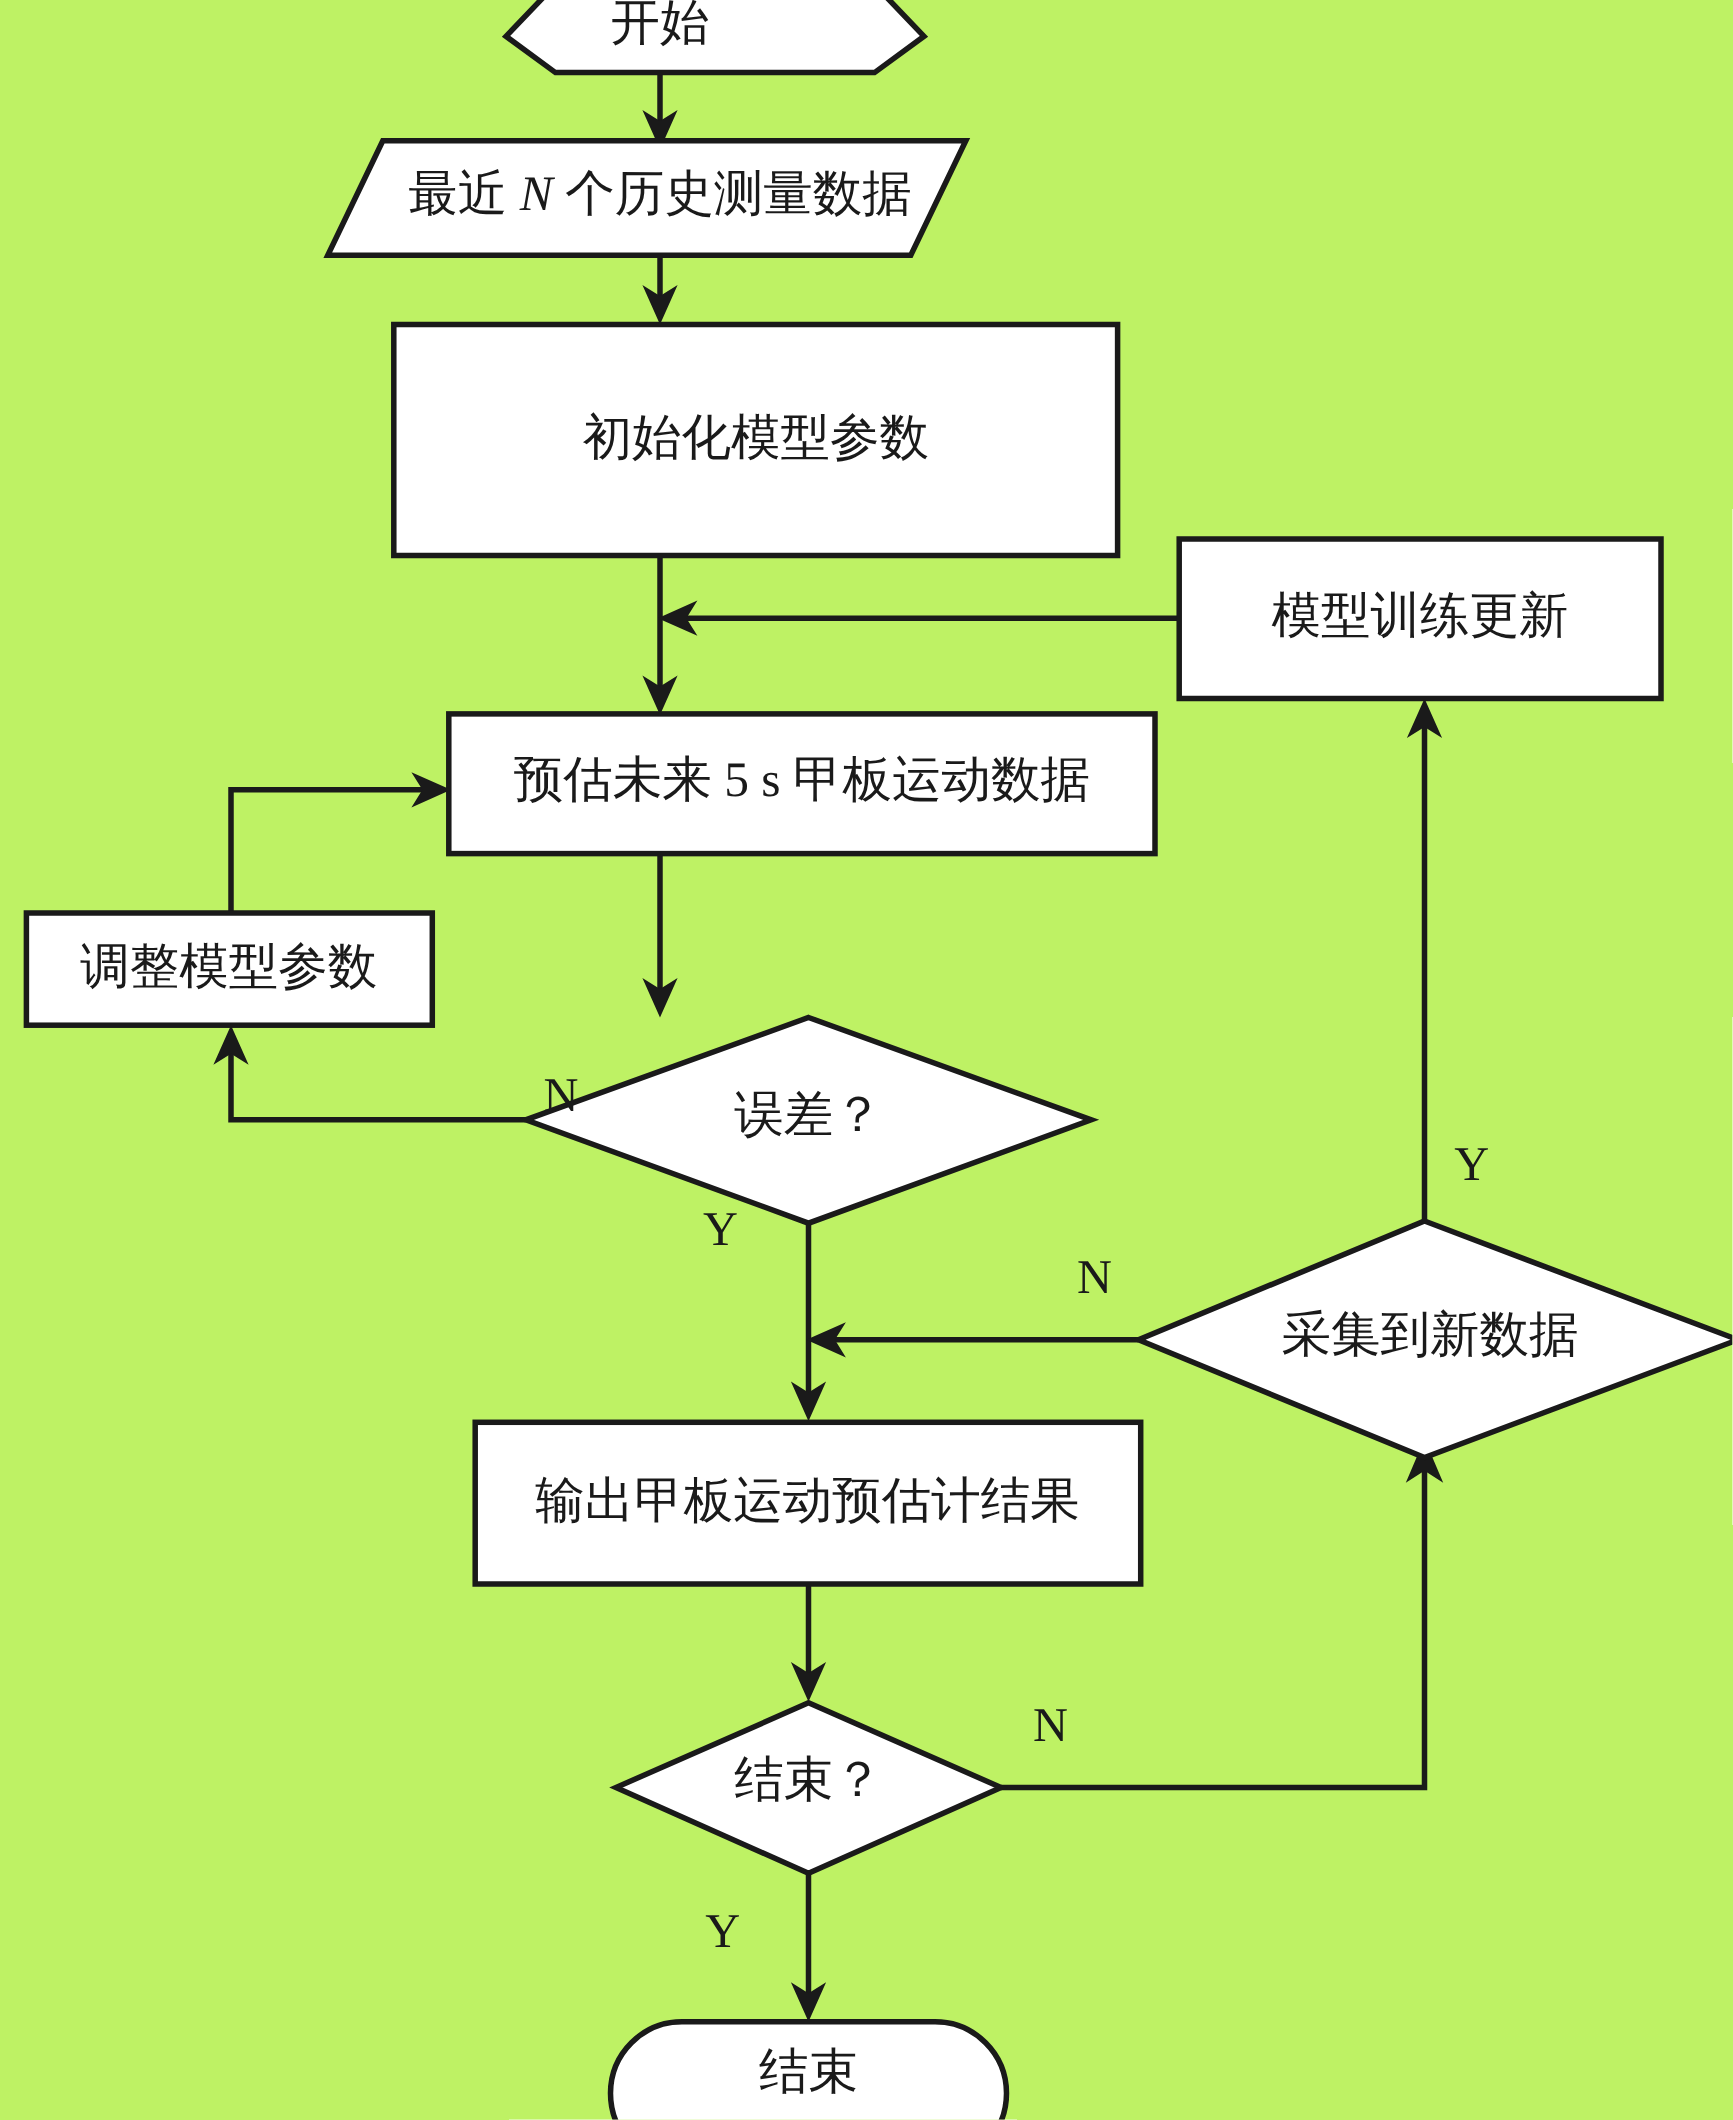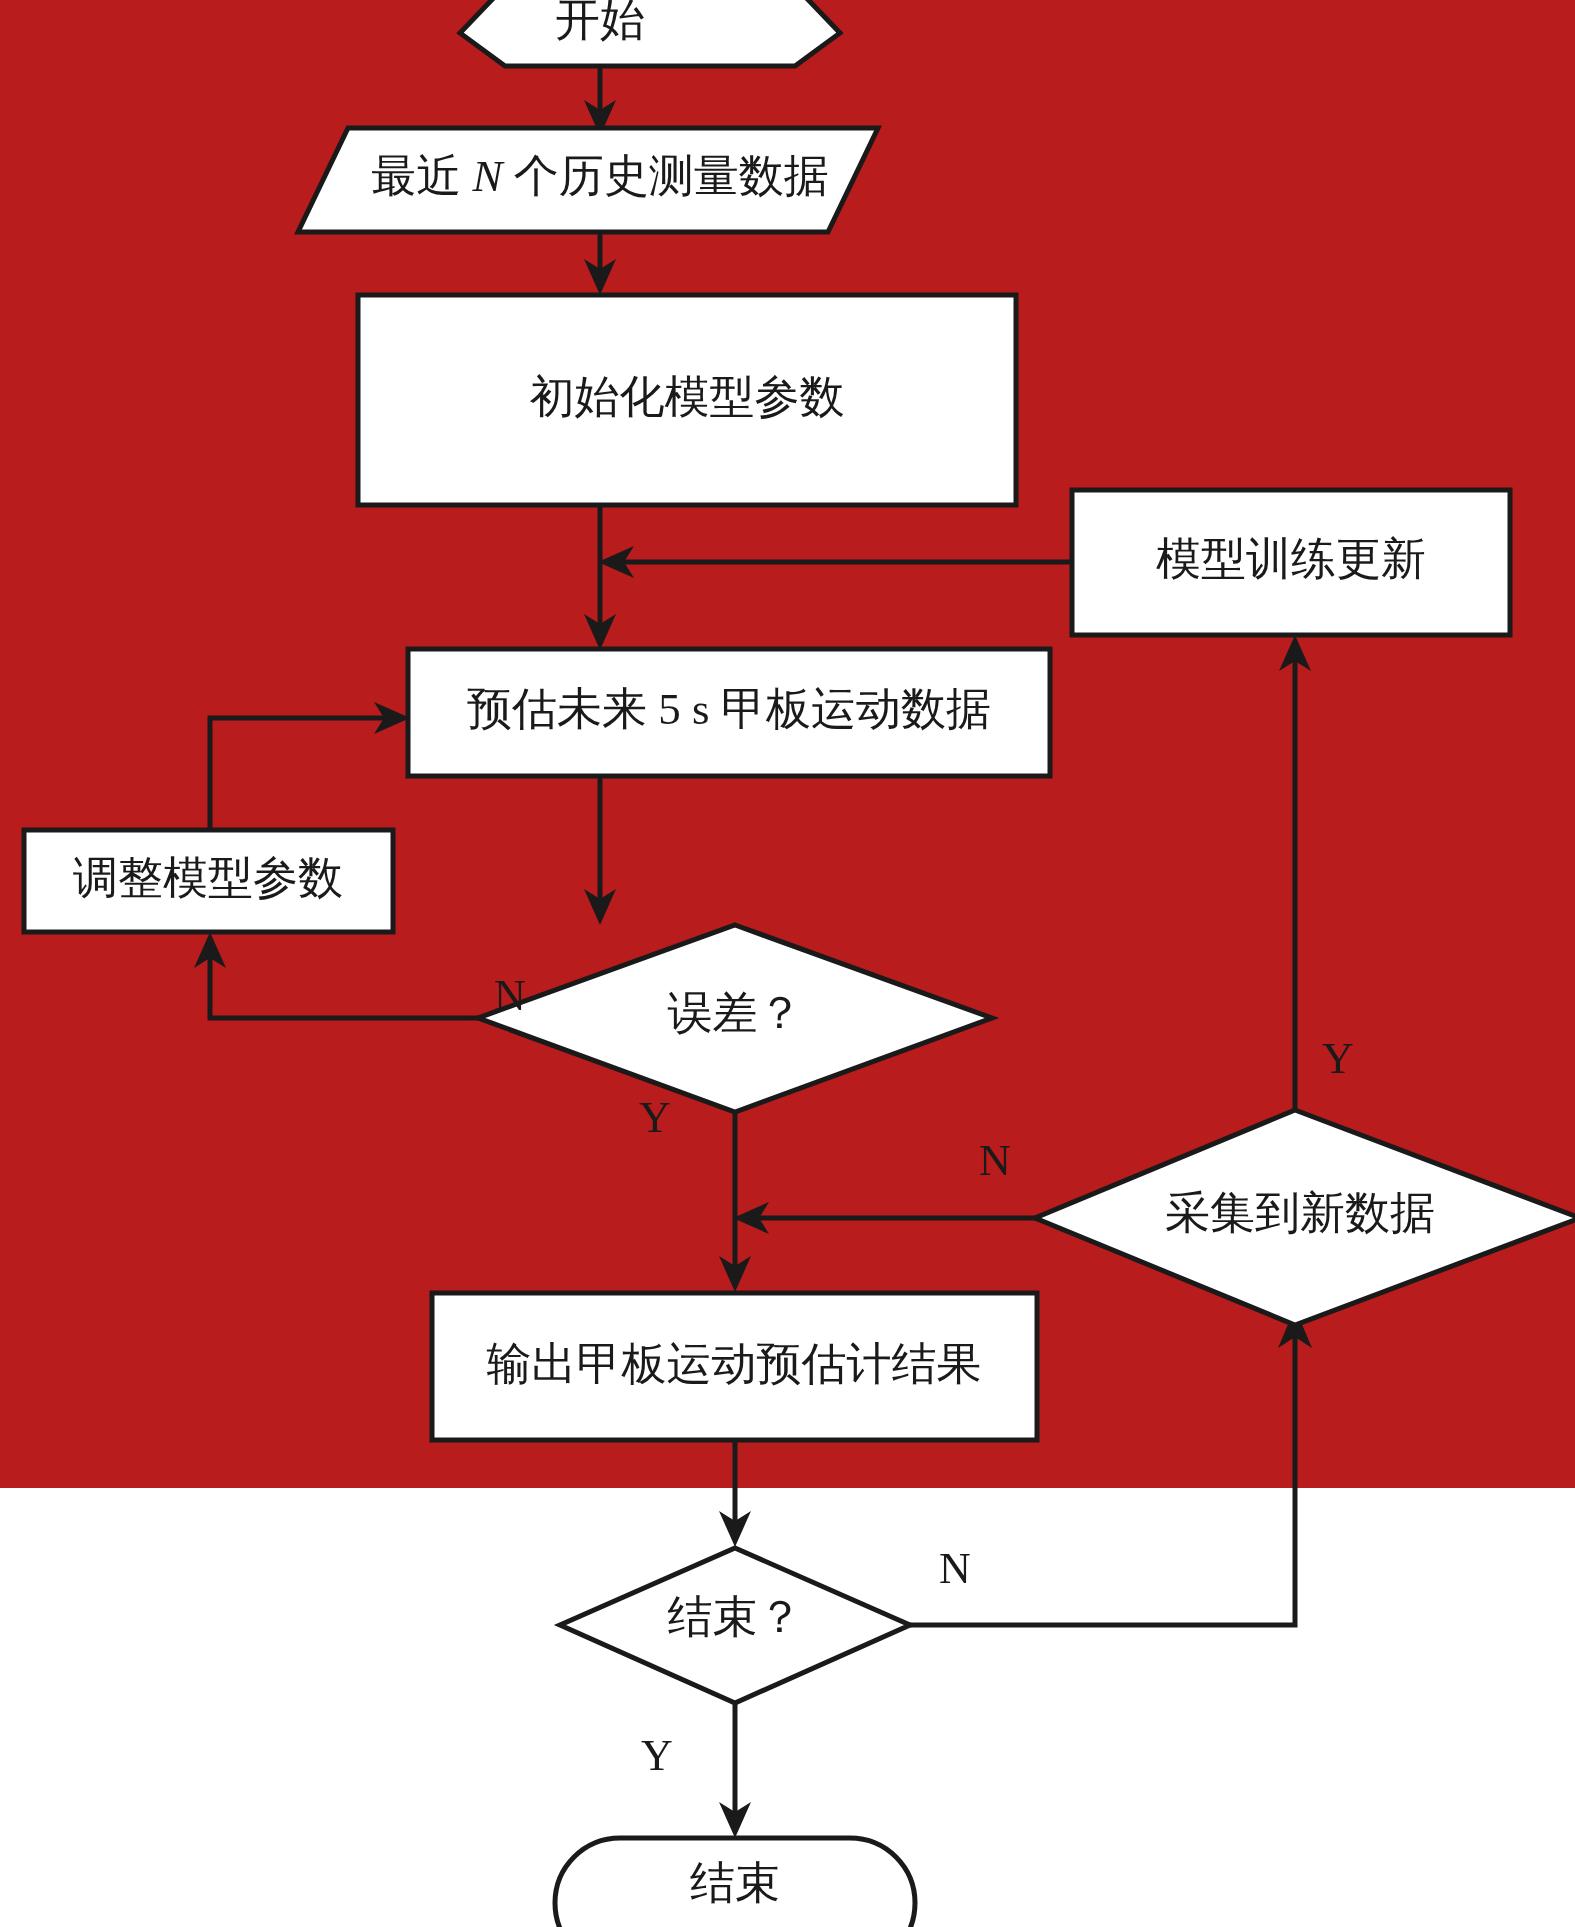--- a/index.html
+++ b/index.html
@@ -9,22 +9,22 @@
   }
   body {
     width: 1575px;
     height: 1927px;
     font-family: "Liberation Serif", "DejaVu Serif", serif;
     overflow: hidden;
   }
   #flowchart-root {
     position: relative;
     width: 1575px;
-    height: 1488px;
-    background: #b91c1c;
+    height: 1927px;
+    background: #bef264;
   }
   svg.chart-canvas {
     position: absolute;
     top: 0;
     left: 0;
     width: 1575px;
     height: 1927px;
   }
   .shape-outline {
     fill: #ffffff;

